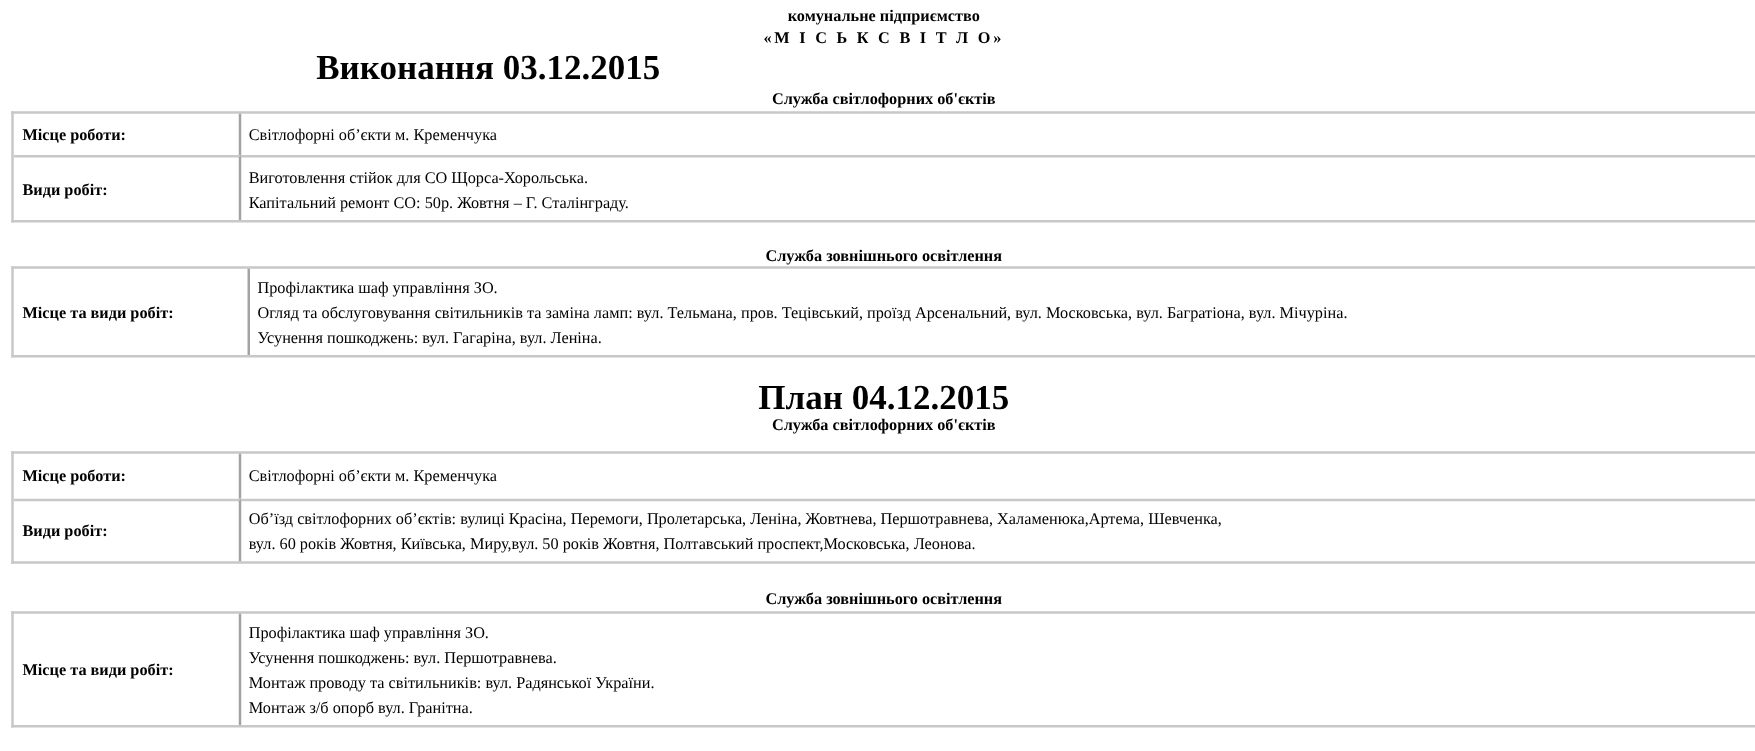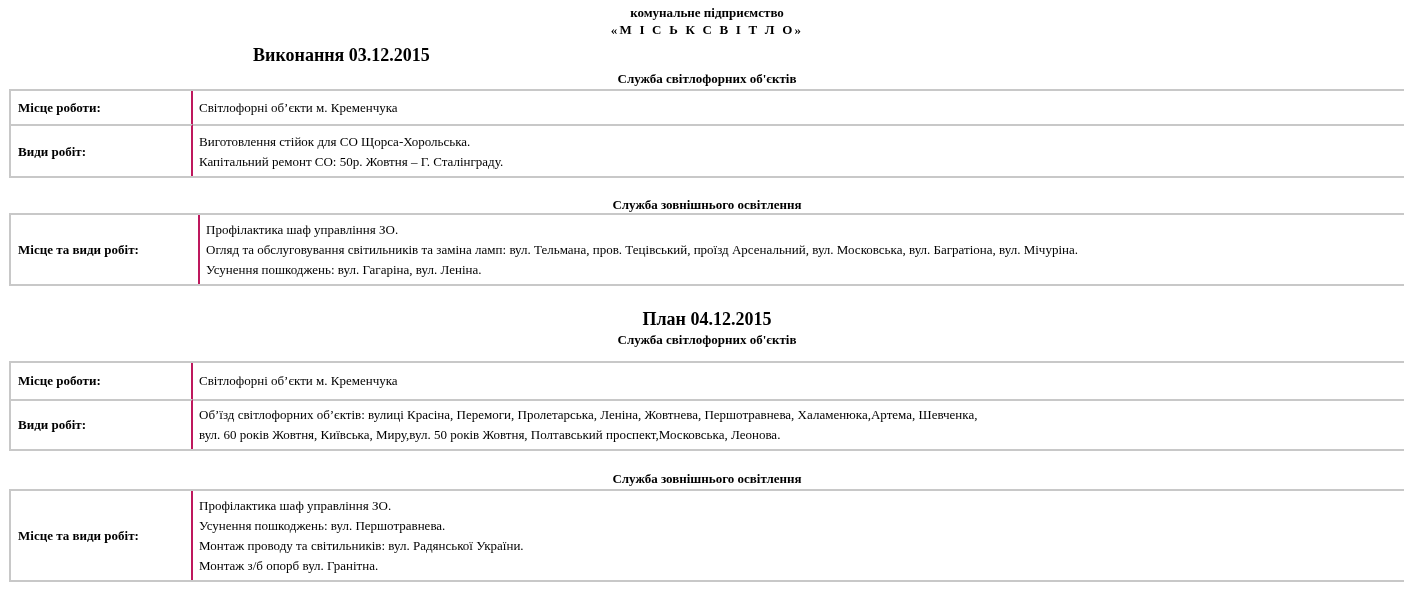--- a/index.html
+++ b/index.html
@@ -31,21 +31,21 @@
     }
     .org-title {
       top: 21px;
       font-size: 13px;
       line-height: 17px;
       letter-spacing: 2.2px;
     }
     .report-heading {
       position: absolute;
       font-weight: bold;
-      font-size: 18px;
+      font-size: 28px;
       line-height: 28px;
       white-space: nowrap;
     }
     .heading-exec {
       left: 253px;
       top: 41px;
     }
     .heading-plan {
       left: 0;
       width: 1414px;
@@ -70,21 +70,21 @@
       vertical-align: middle;
       font-size: 13px;
       line-height: 20px;
       padding: 0 6px;
     }
     table.work tr:first-child td {
       border-top: none;
     }
     table.work td.label {
       font-weight: bold;
-      border-right: 2px solid #be185d;
+      border-right: 2px solid #a3a3a3;
       padding-left: 7px;
       white-space: nowrap;
     }
     table.work td.value div {
       white-space: nowrap;
     }
     .t1 { top: 89px; }
     .t1 td.label { width: 167px; }
     .t1 tr.r1 td { height: 33px; }
     .t1 tr.r2 td { height: 49px; padding-top: 1px; }

